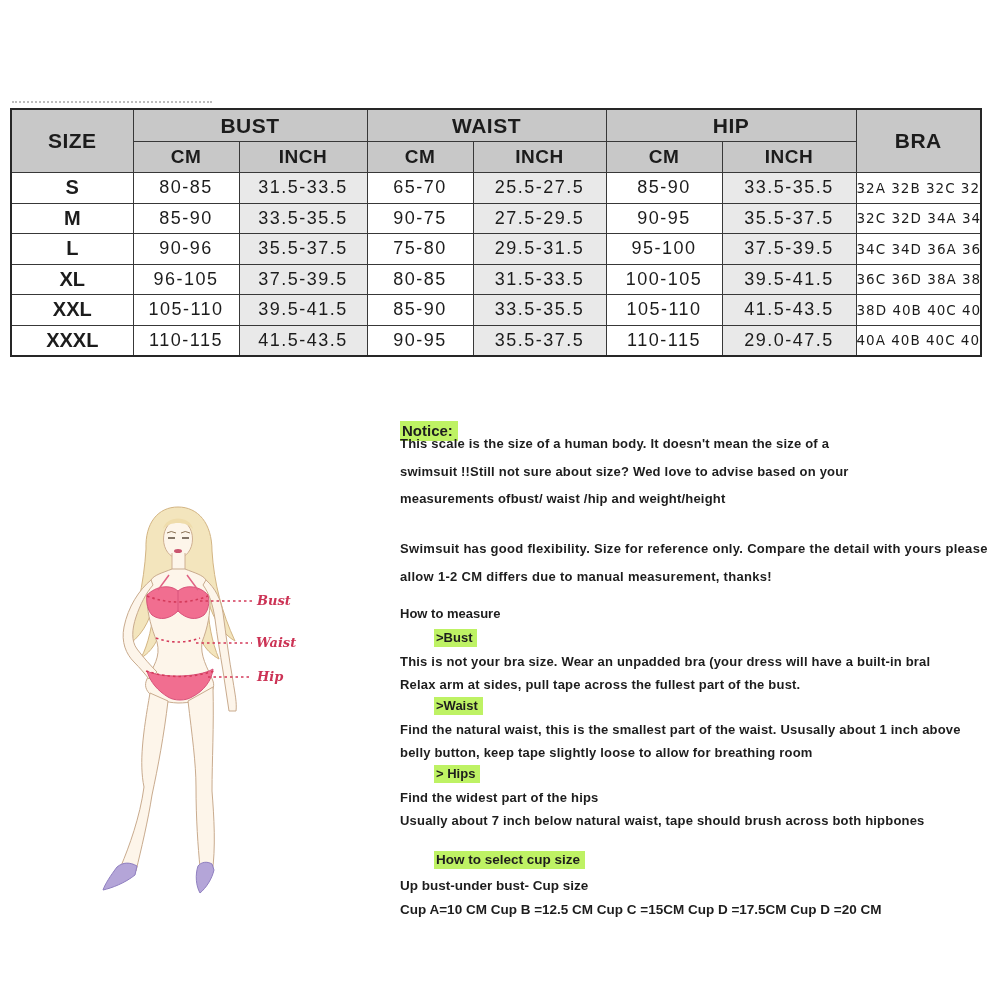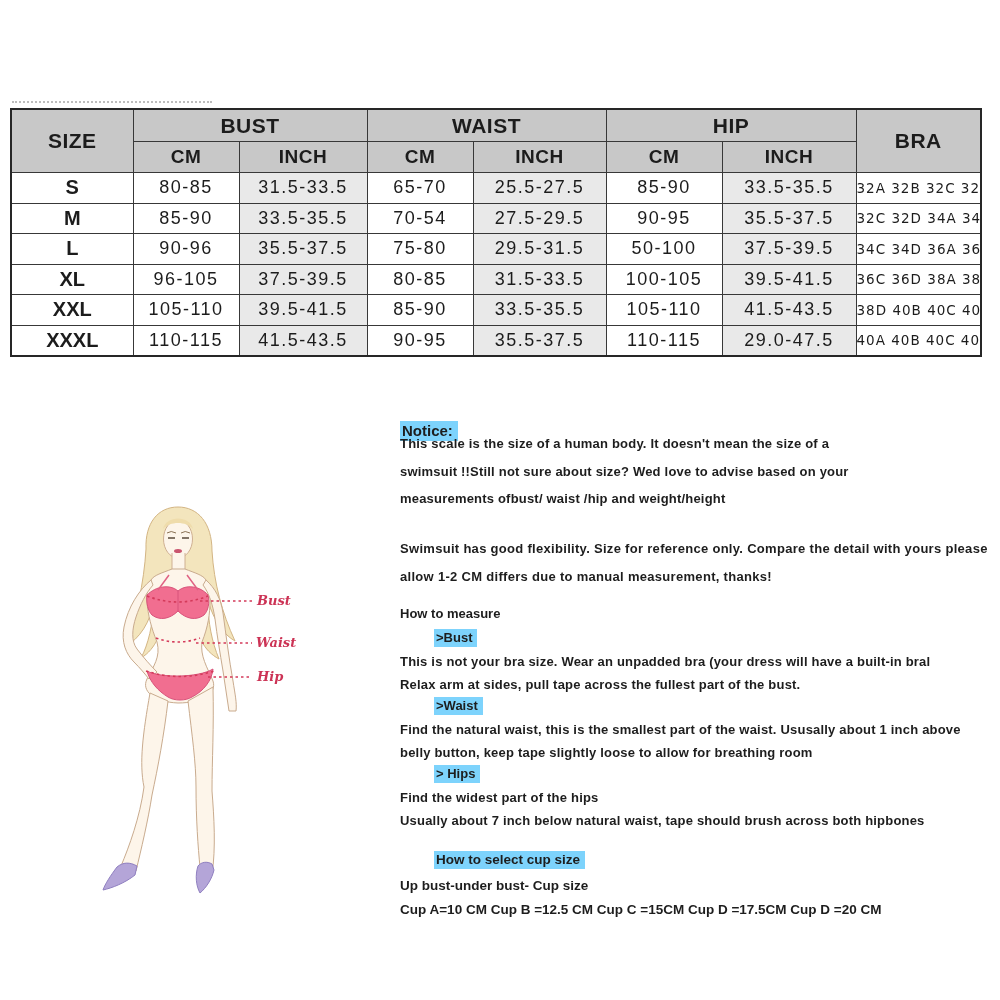--- a/index.html
+++ b/index.html
@@ -25,21 +25,21 @@
 
   
   svg.figure{position:absolute;left:100px;top:495px;}
   .fig-label{font-family:"DejaVu Serif","Liberation Serif",serif;font-style:italic;
        font-weight:bold;font-size:13px;}
 
   
   .notes{position:absolute;left:400px;top:0;width:600px;color:#1d1d1d;
        font-family:"Liberation Sans",sans-serif;font-weight:bold;}
   .notes .blk{position:absolute;left:0;white-space:pre-line;}
-  .hl{display:inline-block;background:#7dd3fc;padding:1px 5px 2px 2px;}
+  .hl{display:inline-block;background:#bef264;padding:1px 5px 2px 2px;}
   .notice-title{top:421px;font-size:15px;}
   .notice-body{top:430px;font-size:13px;line-height:27.5px;letter-spacing:0.2px;width:600px;}
   .flex-body{top:535px;font-size:13px;line-height:27.5px;letter-spacing:0.3px;width:610px;}
   .htm-heading{top:606px;font-size:13px;}
   .sec-heading{font-size:13px;padding-left:34px;}
   .sec-body{font-size:13px;line-height:23px;letter-spacing:0.2px;width:610px;}
   .bust-heading{top:629px;}
   .bust-body{top:650px;}
   .waist-heading{top:697px;}
   .waist-body{top:718px;}
@@ -91,33 +91,33 @@
           <td class="c3">65-70</td>
           <td class="c4">25.5-27.5</td>
           <td class="c5">85-90</td>
           <td class="c6">33.5-35.5</td>
           <td class="c7">32A 32B 32C 32D</td>
         </tr>
         <tr>
           <td class="c0">M</td>
           <td class="c1">85-90</td>
           <td class="c2">33.5-35.5</td>
-          <td class="c3">70-54</td>
+          <td class="c3">90-75</td>
           <td class="c4">27.5-29.5</td>
           <td class="c5">90-95</td>
           <td class="c6">35.5-37.5</td>
           <td class="c7">32C 32D 34A 34B</td>
         </tr>
         <tr>
           <td class="c0">L</td>
           <td class="c1">90-96</td>
           <td class="c2">35.5-37.5</td>
           <td class="c3">75-80</td>
           <td class="c4">29.5-31.5</td>
-          <td class="c5">50-100</td>
+          <td class="c5">95-100</td>
           <td class="c6">37.5-39.5</td>
           <td class="c7">34C 34D 36A 36B</td>
         </tr>
         <tr>
           <td class="c0">XL</td>
           <td class="c1">96-105</td>
           <td class="c2">37.5-39.5</td>
           <td class="c3">80-85</td>
           <td class="c4">31.5-33.5</td>
           <td class="c5">100-105</td>

